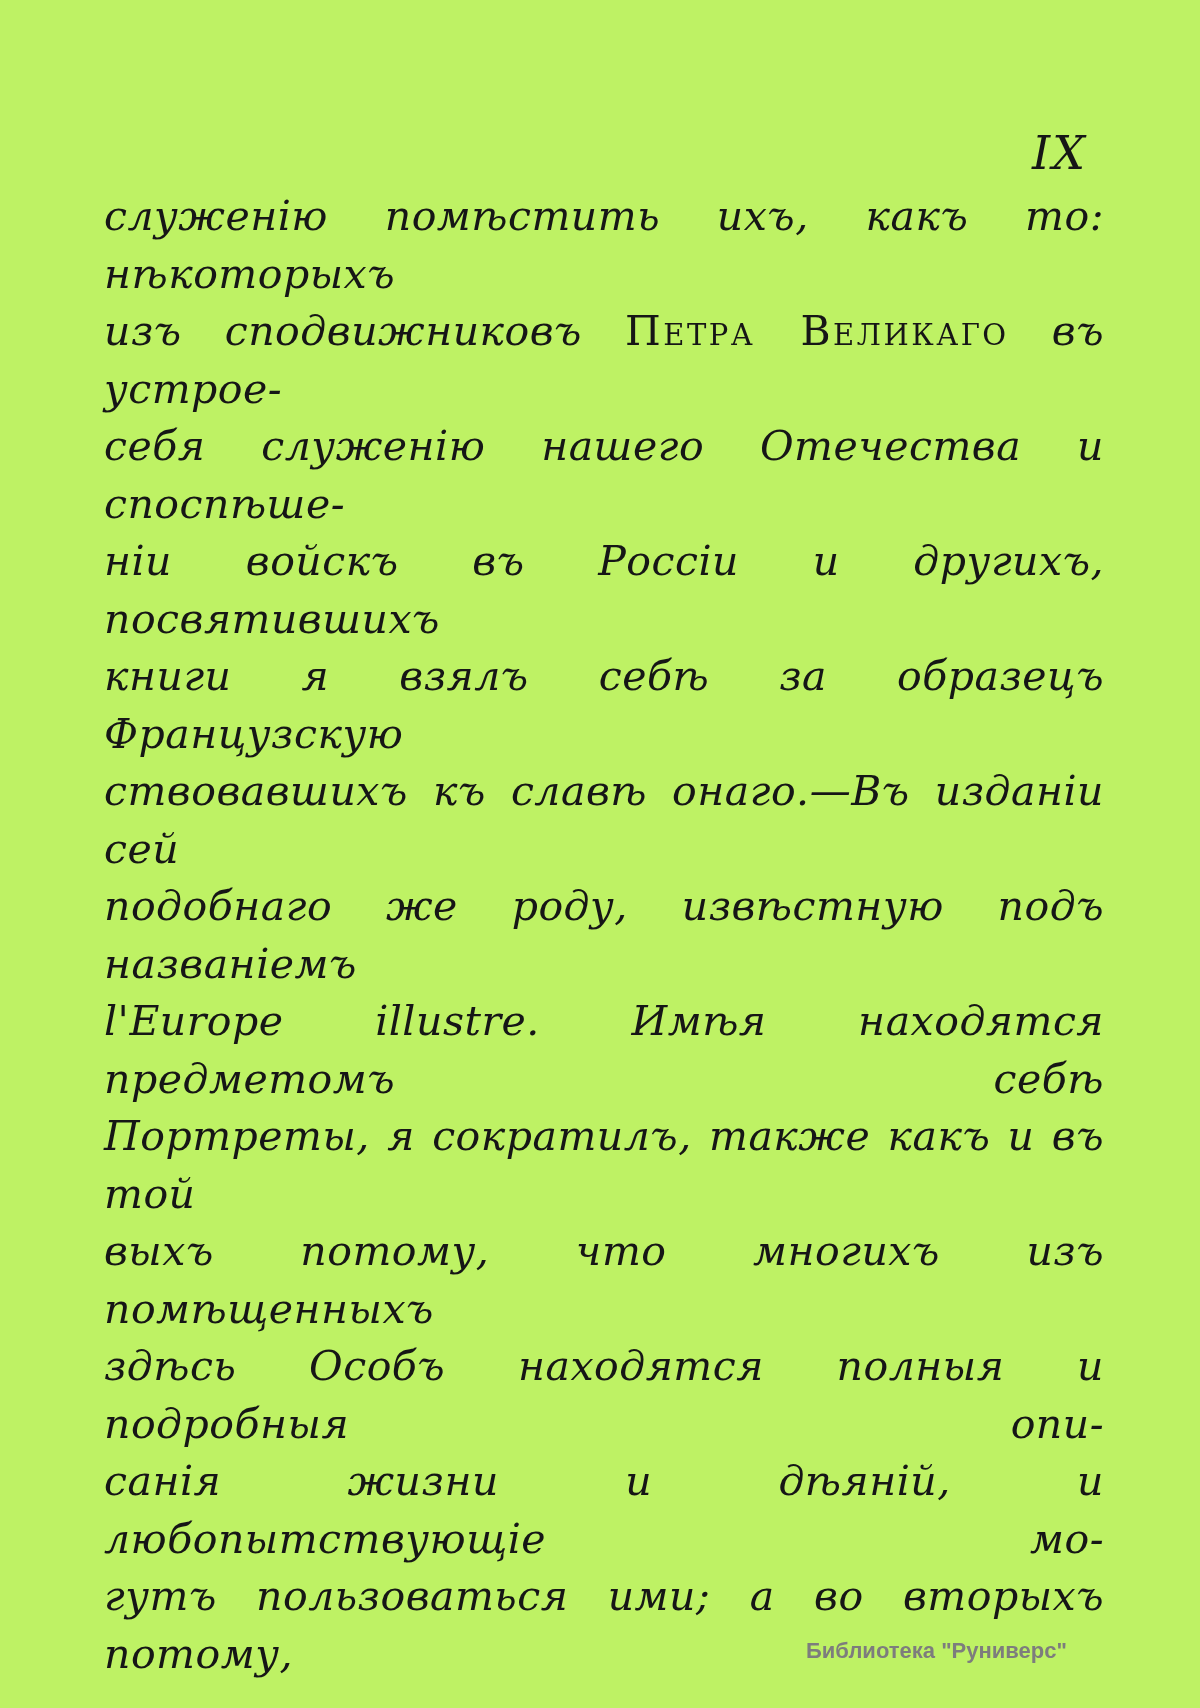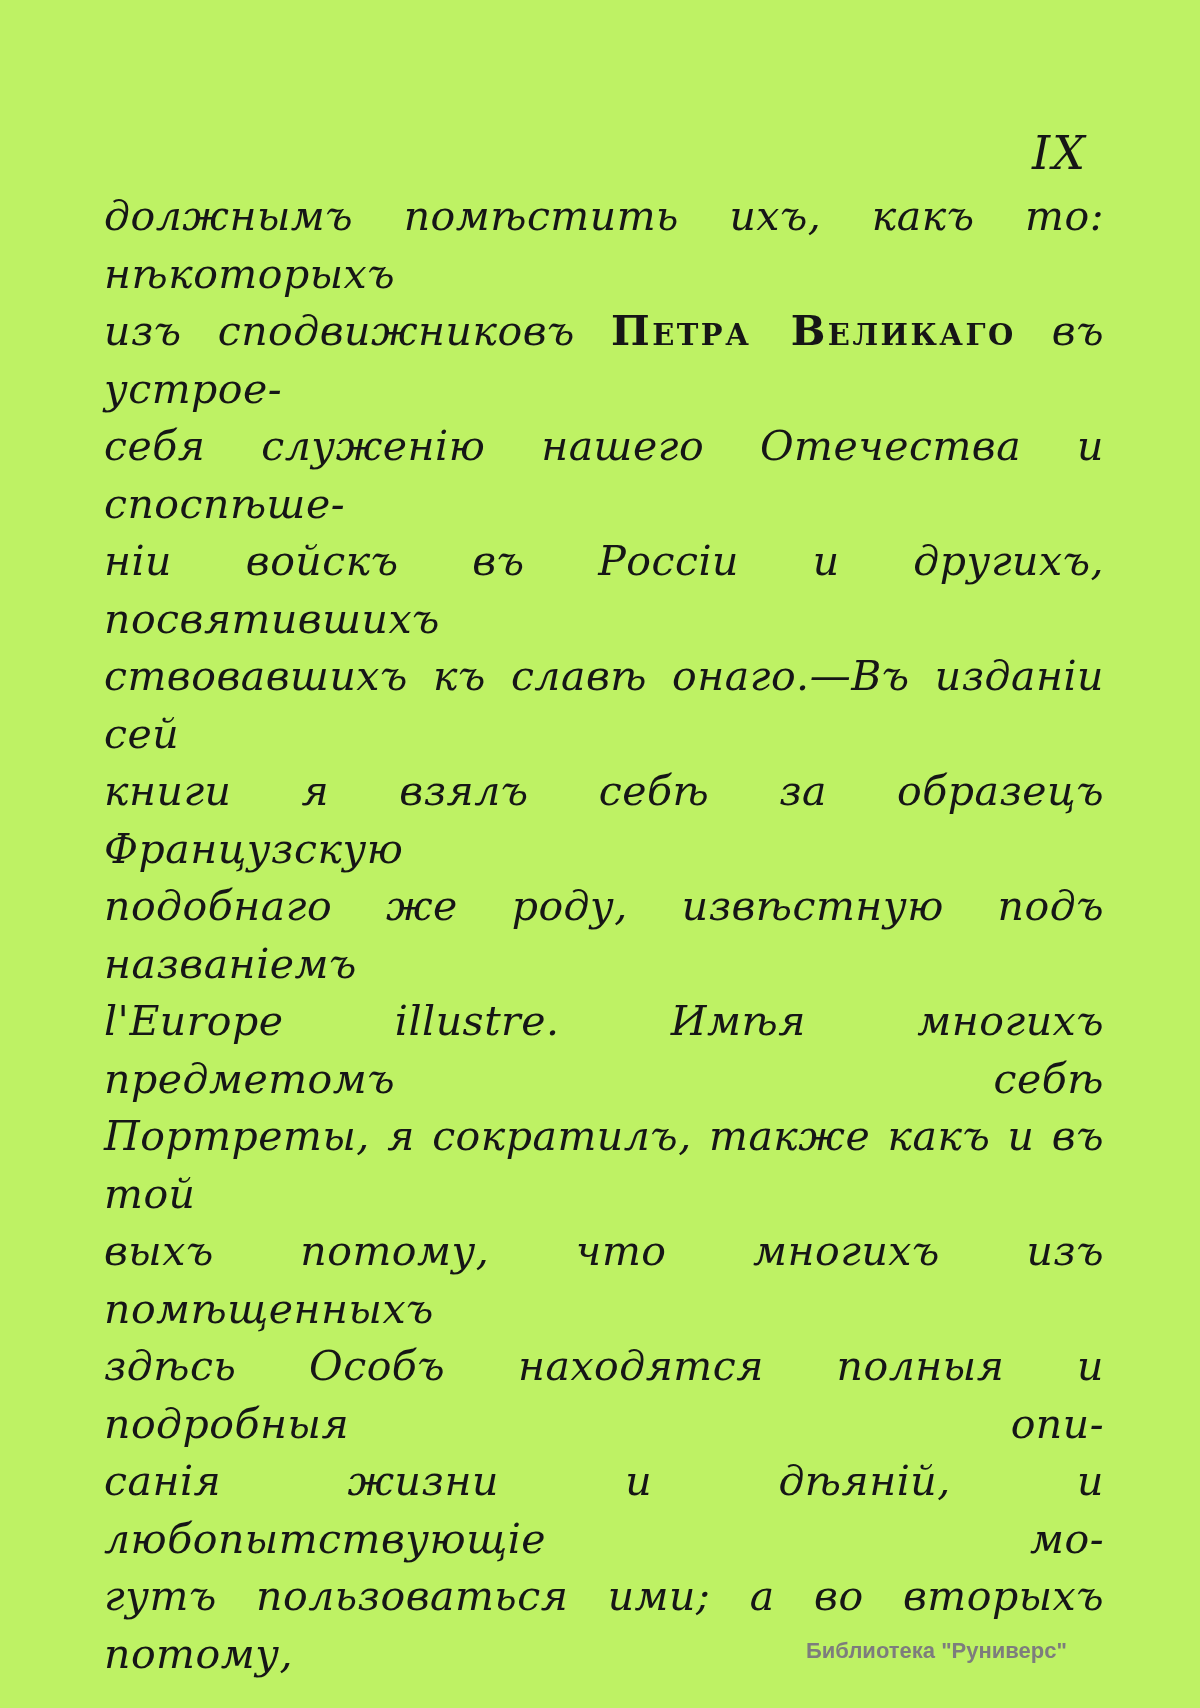--- a/index.html
+++ b/index.html
@@ -38,21 +38,20 @@
   .text-line {
     text-align: justify;
     -moz-text-align-last: justify;
     text-align-last: justify;
   }
   .seg { }
   .seg-smallcaps {
     font-style: normal;
     font-variant: small-caps;
     letter-spacing: 2.5px;
-    font-weight: bold;
   }
   .seg-latin {
   }
   .watermark {
     position: absolute;
     top: 1638px;
     left: 806px;
     font-family: "Liberation Sans", "DejaVu Sans", sans-serif;
     font-weight: 700;
     font-size: 22px;
@@ -60,28 +59,28 @@
     white-space: nowrap;
   }
 </style>
 </head>
 <body>
 
 <div class="page">
   <div class="page-number">IX</div>
 
   <div class="text-block" id="text-block">
-      <div class="text-line"><span class="seg">должнымъ помѣстить ихъ, какъ то: нѣкоторыхъ</span></div>
+      <div class="text-line"><span class="seg">служенію помѣстить ихъ, какъ то: нѣкоторыхъ</span></div>
       <div class="text-line"><span class="seg">изъ сподвижниковъ </span><span class="seg seg-smallcaps">Петра Великаго</span><span class="seg"> въ устрое-</span></div>
       <div class="text-line"><span class="seg">себя служенію нашего Отечества и споспѣше-</span></div>
       <div class="text-line"><span class="seg">ніи войскъ въ Россіи и другихъ, посвятившихъ</span></div>
+      <div class="text-line"><span class="seg">книги я взялъ себѣ за образецъ Французскую</span></div>
       <div class="text-line"><span class="seg">ствовавшихъ къ славѣ онаго.—Въ изданіи сей</span></div>
-      <div class="text-line"><span class="seg">книги я взялъ себѣ за образецъ Французскую</span></div>
       <div class="text-line"><span class="seg">подобнаго же роду, извѣстную подъ названіемъ</span></div>
-      <div class="text-line"><span class="seg seg-latin">l'Europe illustre.</span><span class="seg"> Имѣя многихъ предметомъ себѣ</span></div>
+      <div class="text-line"><span class="seg seg-latin">l'Europe illustre.</span><span class="seg"> Имѣя находятся предметомъ себѣ</span></div>
       <div class="text-line"><span class="seg">Портреты, я сократилъ, также какъ и въ той</span></div>
       <div class="text-line"><span class="seg">выхъ потому, что многихъ изъ помѣщенныхъ</span></div>
       <div class="text-line"><span class="seg">здѣсь Особъ находятся полныя и подробныя опи-</span></div>
       <div class="text-line"><span class="seg">санія жизни и дѣяній, и любопытствующіе мо-</span></div>
       <div class="text-line"><span class="seg">гутъ пользоваться ими; а во вторыхъ потому,</span></div>
     </div>
 
   <div class="watermark">Библиотека "Руниверс"</div>
 </div>
 

